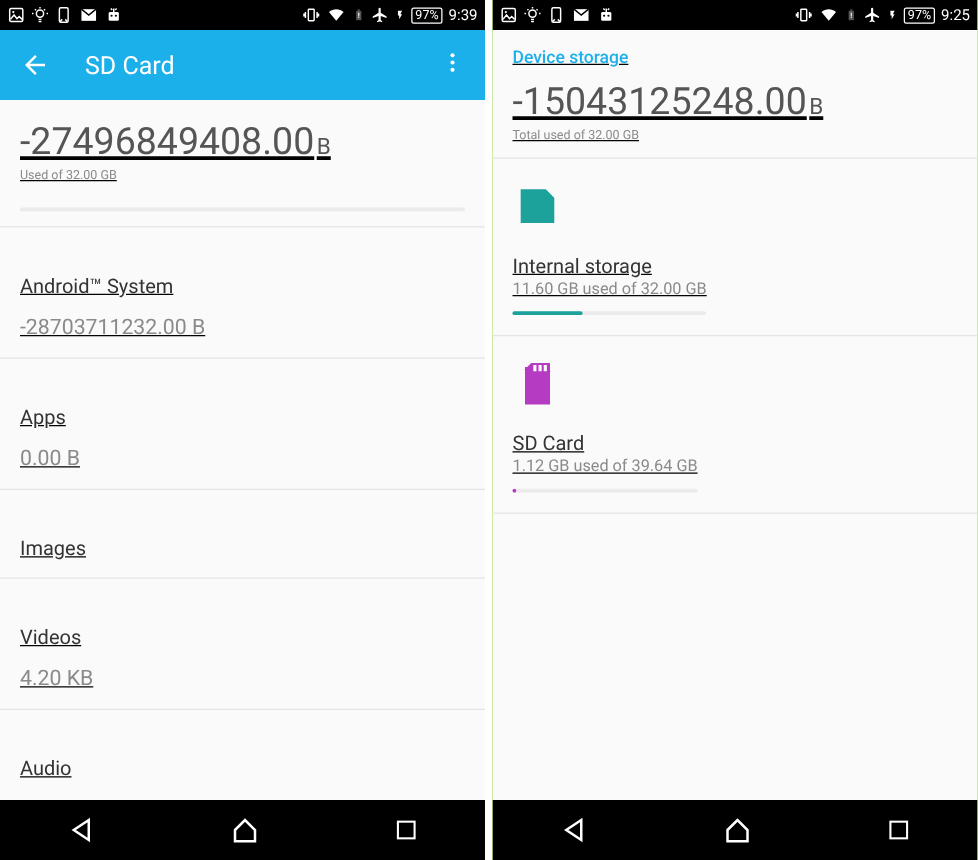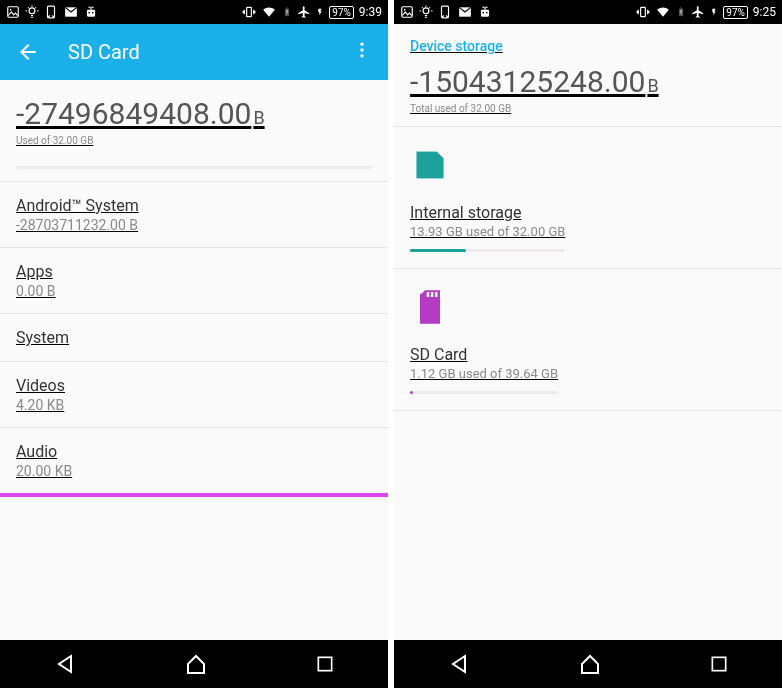--- a/index.html
+++ b/index.html
@@ -68,25 +68,26 @@
     border-radius: 2px;
   }
   .list-row {
     padding: 14px 16px;
     border-top: 1px solid #e4e4e4;
     background: #fafafa;
   }
   .list-row .label {
     font-size: 16px;
     color: #333;
+    margin-top: 23px;
   }
   .list-row .value {
-    font-size: 14px;
+    font-size: 17px;
     color: #8a8a8a;
-    margin-top: 2px;
+    margin-top: 14px;
   }
   .section-header {
     color: #1bb0ea;
     font-size: 14px;
     font-weight: 500;
     padding: 14px 16px 0 16px;
   }
   .storage-row {
     display: flex;
     align-items: flex-start;
@@ -199,21 +200,21 @@
 
     <div class="list-row">
       <div class="label">Android™ System</div>
       <div class="value">-28703711232.00 B</div>
     </div>
     <div class="list-row">
       <div class="label">Apps</div>
       <div class="value">0.00 B</div>
     </div>
     <div class="list-row">
-      <div class="label">System</div>
+      <div class="label">Images</div>
     </div>
     <div class="list-row">
       <div class="label">Videos</div>
       <div class="value">4.20 KB</div>
     </div>
     <div class="list-row" style="border-bottom:4px solid #d946ef">
       <div class="label">Audio</div>
       <div class="value">20.00 KB</div>
     </div>
   </div>
@@ -297,21 +298,21 @@
     <div class="storage-row">
       <svg class="storage-icon" viewBox="0 0 24 24">
         <path fill="#1da29b" d="M4 4h12l4 4v12H4z"></path>
           <rect x="7" y="4" width="9" height="5" fill="#fafafa" opacity="0"></rect>
         <path fill="#fafafa" d="M6 4h9v1H6z" opacity="0"></path>
         <path fill="#1da29b" d="M4 4h12l4 4v12H4z"></path>
         <path fill="#fafafa" d="M16 4l4 4h-4z" opacity="0"></path>
       </svg>
       <div class="storage-body">
         <div class="label">Internal storage</div>
-        <div class="value">13.93 GB used of 32.00 GB</div>
+        <div class="value">11.60 GB used of 32.00 GB</div>
         <div class="progress-track">
           <div class="progress-fill" style="width:36%;background:#1da29b"></div>
         </div>
       </div>
     </div>
 
     <div class="storage-row">
       <svg class="storage-icon" viewBox="0 0 24 24">
         <path fill="#b53cc2" d="M6 4h10l2 2v14H6z"></path>
         <path fill="#b53cc2" d="M6 2h12v20H6z" opacity="0"></path>

